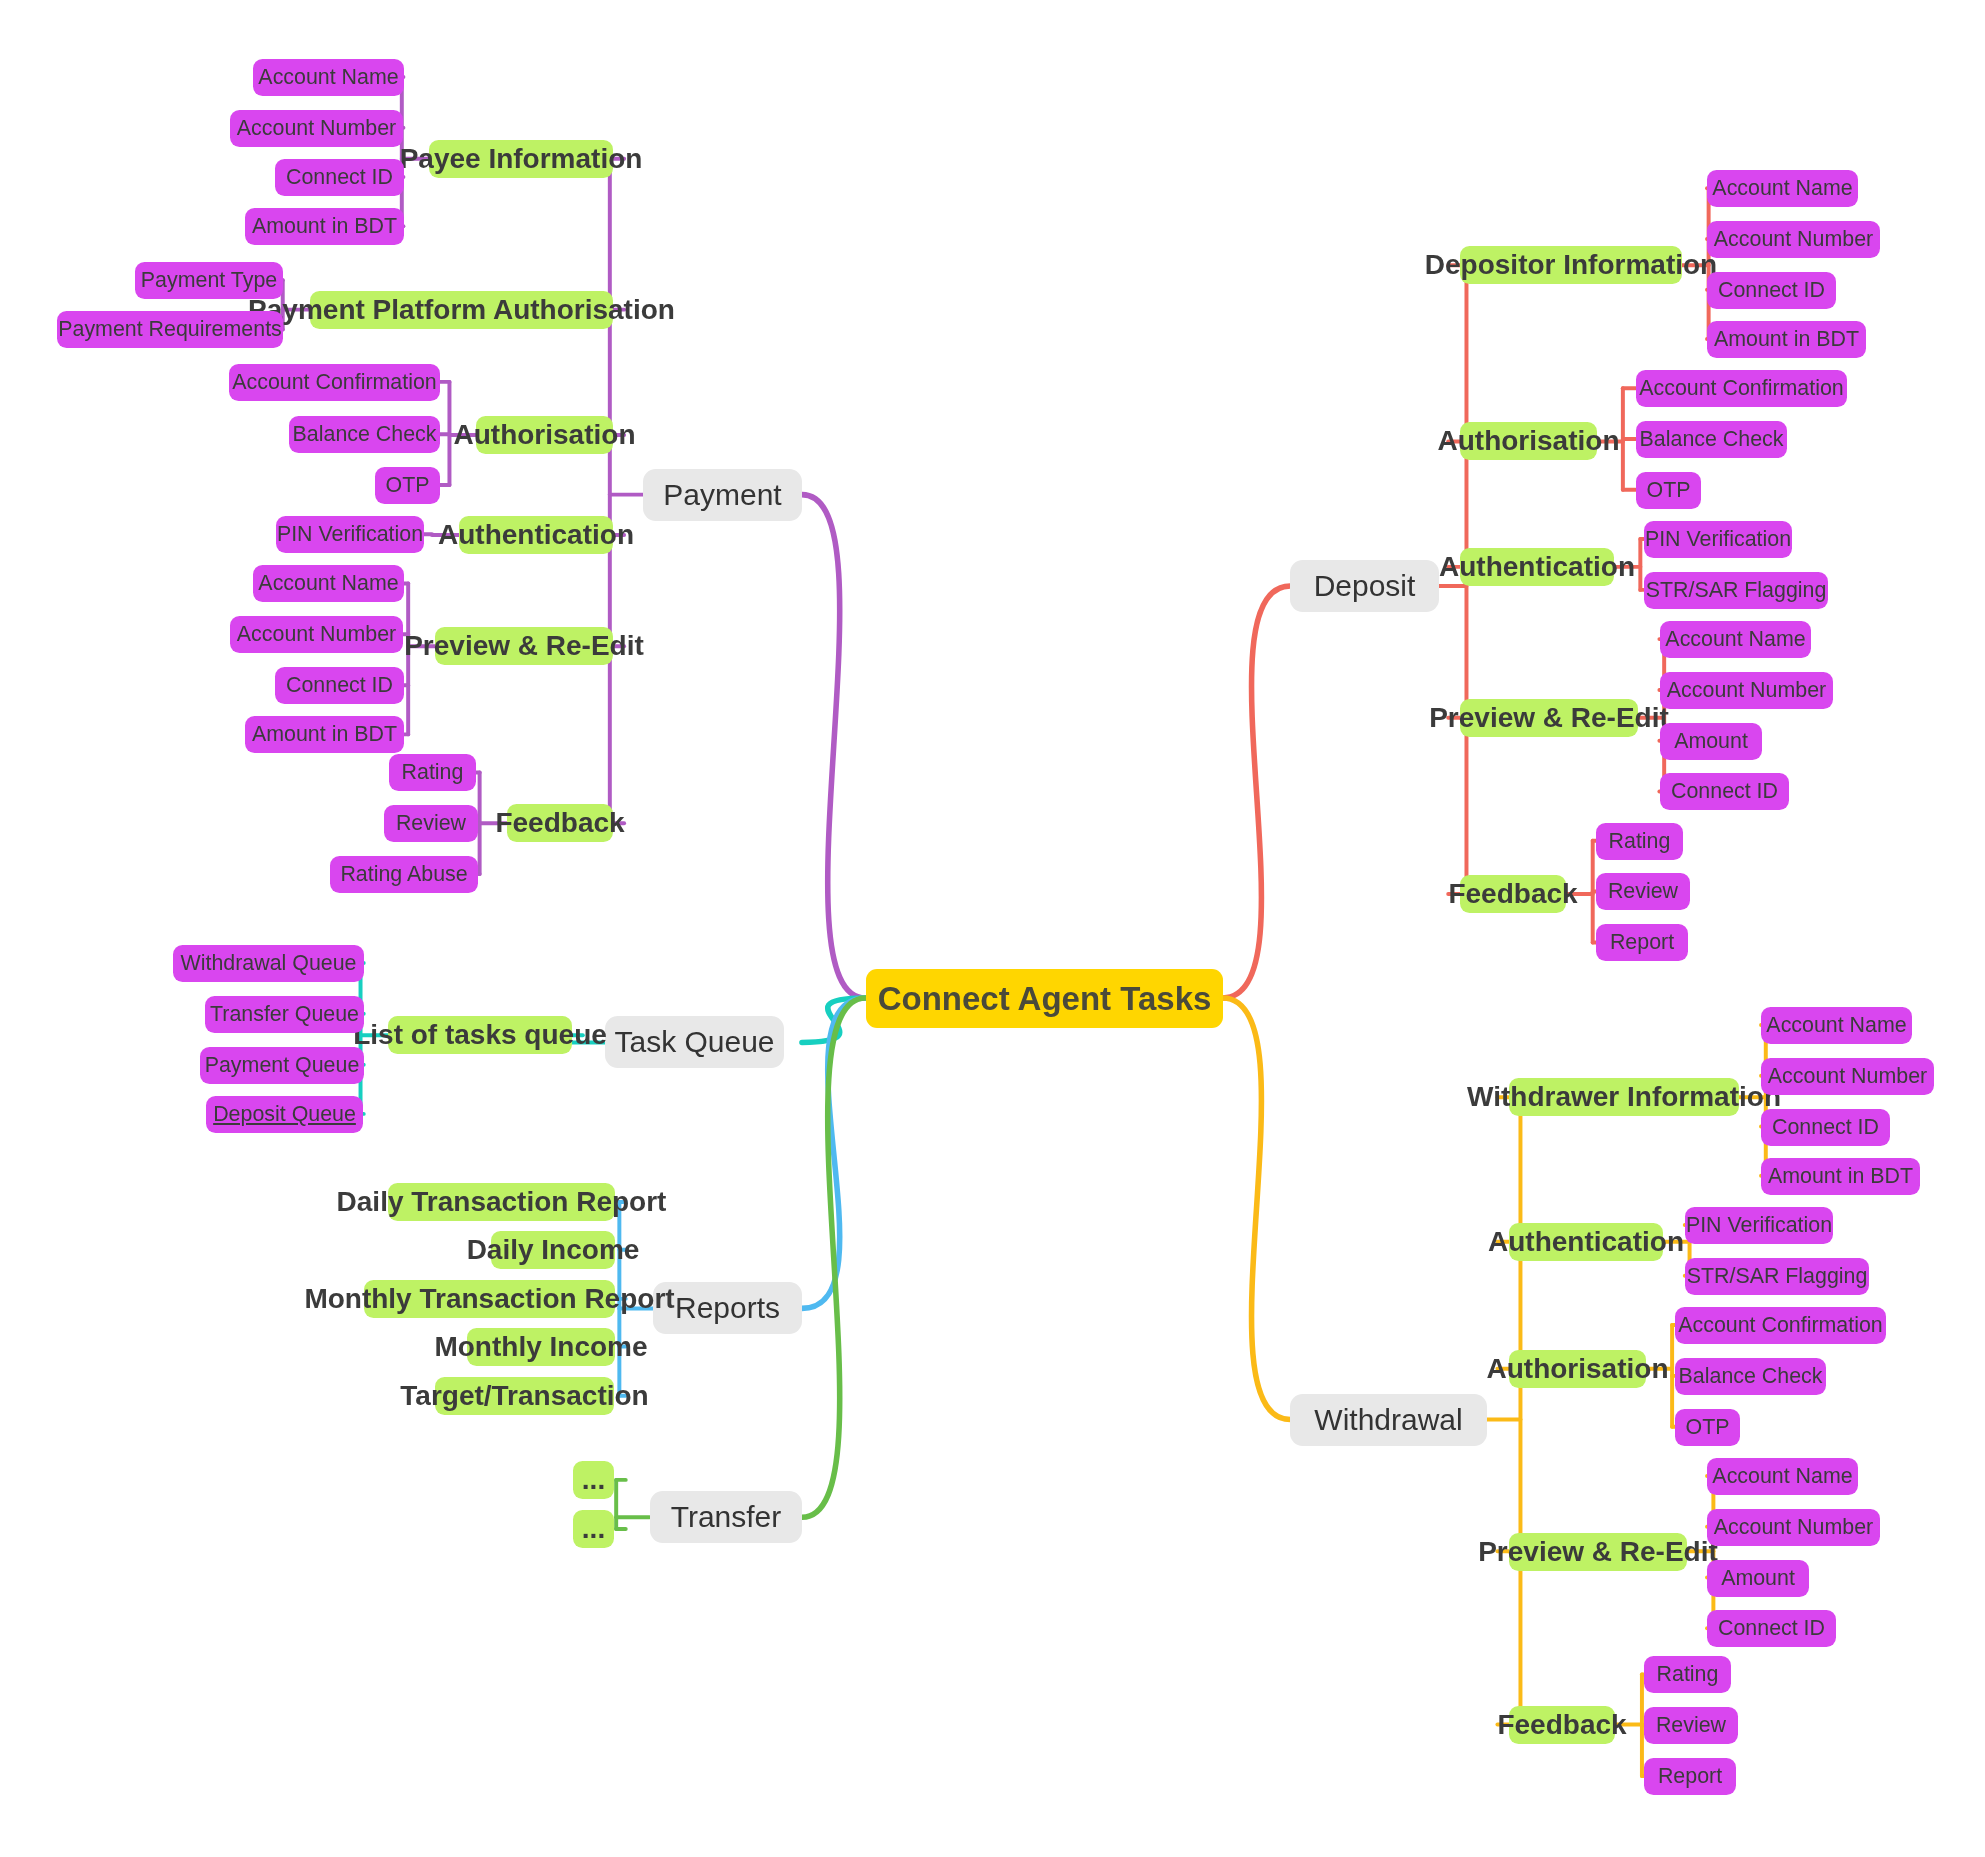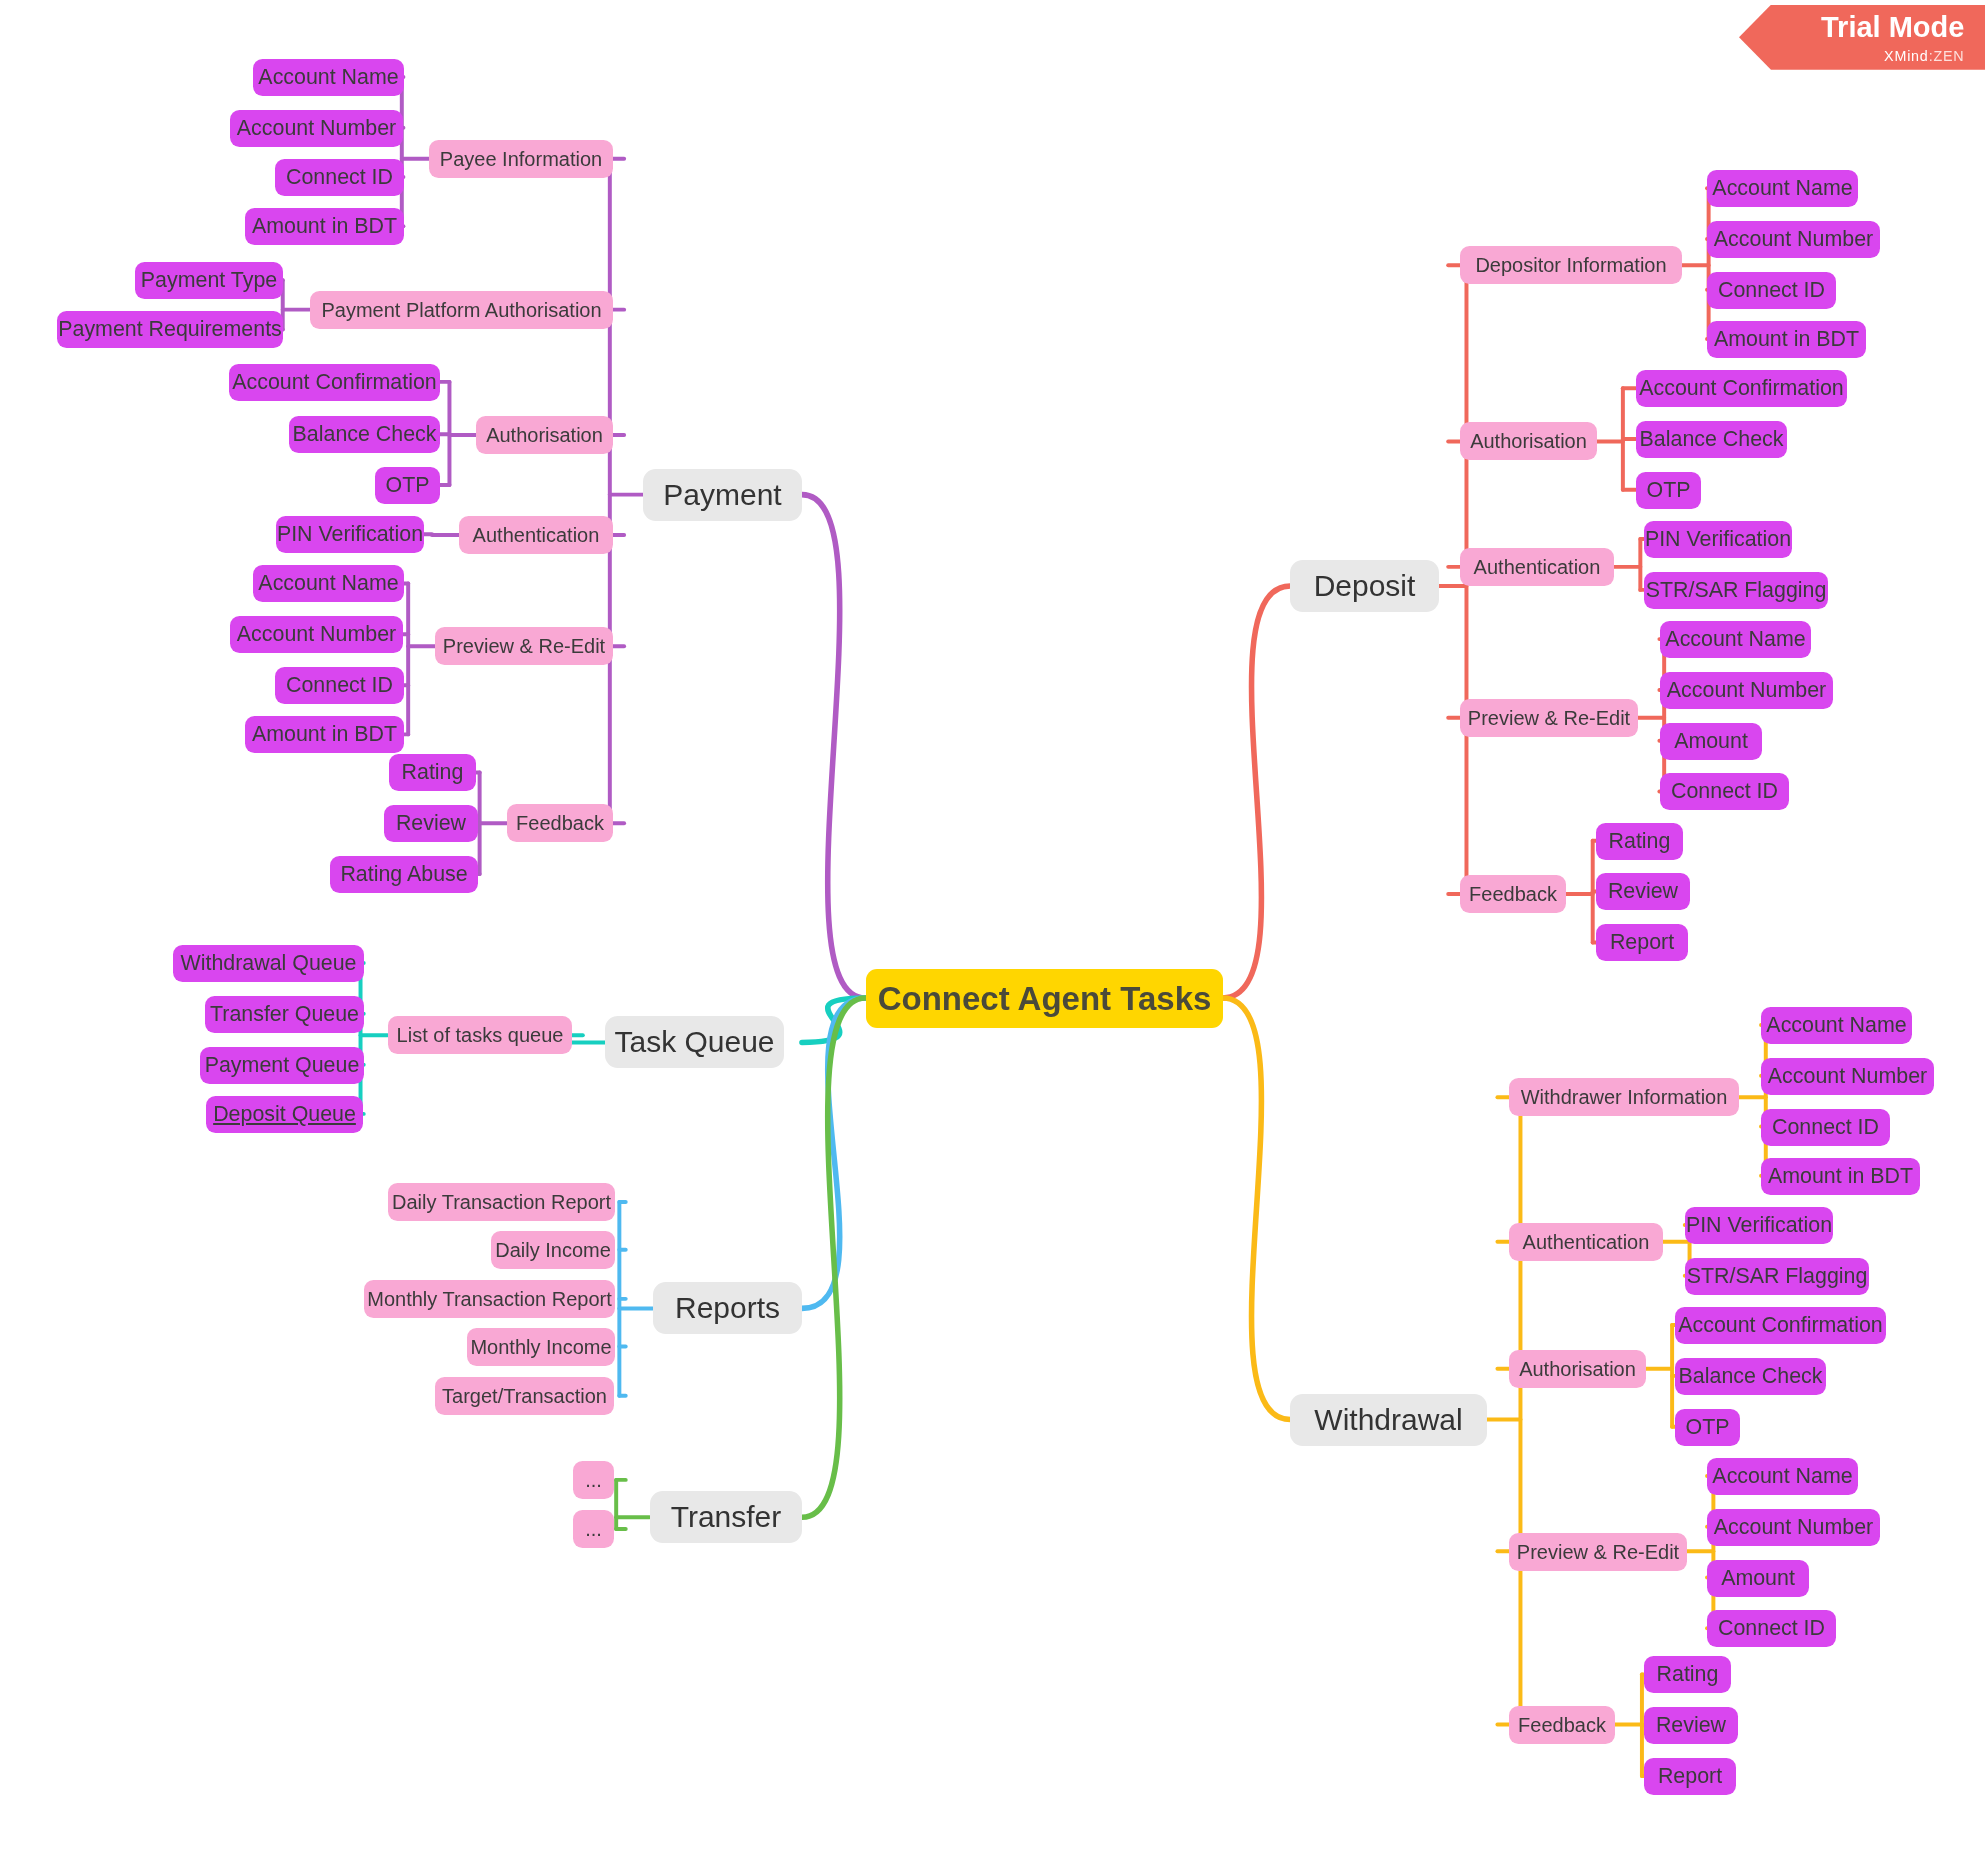--- a/index.html
+++ b/index.html
@@ -2,21 +2,21 @@
 <html style="font-size:12.7px"><head>
 <meta charset="utf-8">
 <style>
   html,body{margin:0;padding:0;background:#ffffff;}
   #stage{position:relative;width:1985px;height:1857px;background:#ffffff;
          font-family:"Liberation Sans","DejaVu Sans",sans-serif;overflow:hidden;}
   svg.links{position:absolute;left:0;top:0;width:1985px;height:1857px;pointer-events:none;}
   .node{position:absolute;box-sizing:border-box;display:flex;align-items:center;
         justify-content:center;white-space:nowrap;border-radius:11px;color:#3b3b3b;}
   .leaf{background:#d946ef;border-radius:9.5px;font-size:21.4px;padding:0 11px;height:37px;}
-  .mid{background:#f9a8d4;border-radius:9.5px;font-size:20px;padding:0 12.7px;height:38px;}
+  .mid{background:#bef264;border-radius:9.5px;font-size:28px;padding:0 12.7px;height:38px;font-weight:bold;}
   .branch{background:#e8e8e8;border-radius:12.7px;font-size:30px;padding:0 20.6px;height:52px;color:#333;}
   .root{background:#FFD600;border-radius:11px;font-size:33px;font-weight:bold;
         color:#4a4a3a;padding:0 24px;height:59px;}
   .trialwrap{position:absolute;right:0;top:0;width:254px;height:75px;}
   .trialshape{position:absolute;right:0;top:4.8px;width:246px;height:65px;background:#F0685B;
               clip-path:polygon(13% 0,100% 0,100% 100%,13% 100%,0 50%);}
   .trial-title{position:absolute;right:20.6px;top:11px;font-size:29px;font-weight:bold;color:#fff;}
   .trial-sub{position:absolute;right:20.6px;top:48px;font-size:14.3px;color:#fff;letter-spacing:0.8px;}
   .trial-sub .z{color:#fde0dc;}
 </style>
@@ -233,19 +233,14 @@
       <div class="node leaf" style="left: 1675px; top: 1409px; width: 65px; height: 37px;">OTP</div>
       <div class="node leaf" style="left: 1707px; top: 1458px; width: 151px; height: 37px;">Account Name</div>
       <div class="node leaf" style="left: 1707px; top: 1509px; width: 173px; height: 37px;">Account Number</div>
       <div class="node leaf" style="left: 1707px; top: 1560px; width: 102px; height: 37px;">Amount</div>
       <div class="node leaf" style="left: 1707px; top: 1610px; width: 129px; height: 37px;">Connect ID</div>
       <div class="node leaf" style="left: 1644px; top: 1656px; width: 87px; height: 37px;">Rating</div>
       <div class="node leaf" style="left: 1644px; top: 1707px; width: 94px; height: 37px;">Review</div>
       <div class="node leaf" style="left: 1644px; top: 1758px; width: 92px; height: 37px;">Report</div>
     </div>
 
-  <div class="trialwrap">
-    <div class="trialshape"></div>
-    <div class="trial-title">Trial Mode</div>
-    <div class="trial-sub"><span>XMind</span><span class="z">:</span><span class="z">ZEN</span></div>
-  </div>
 </div>
 
 
 </body></html>

